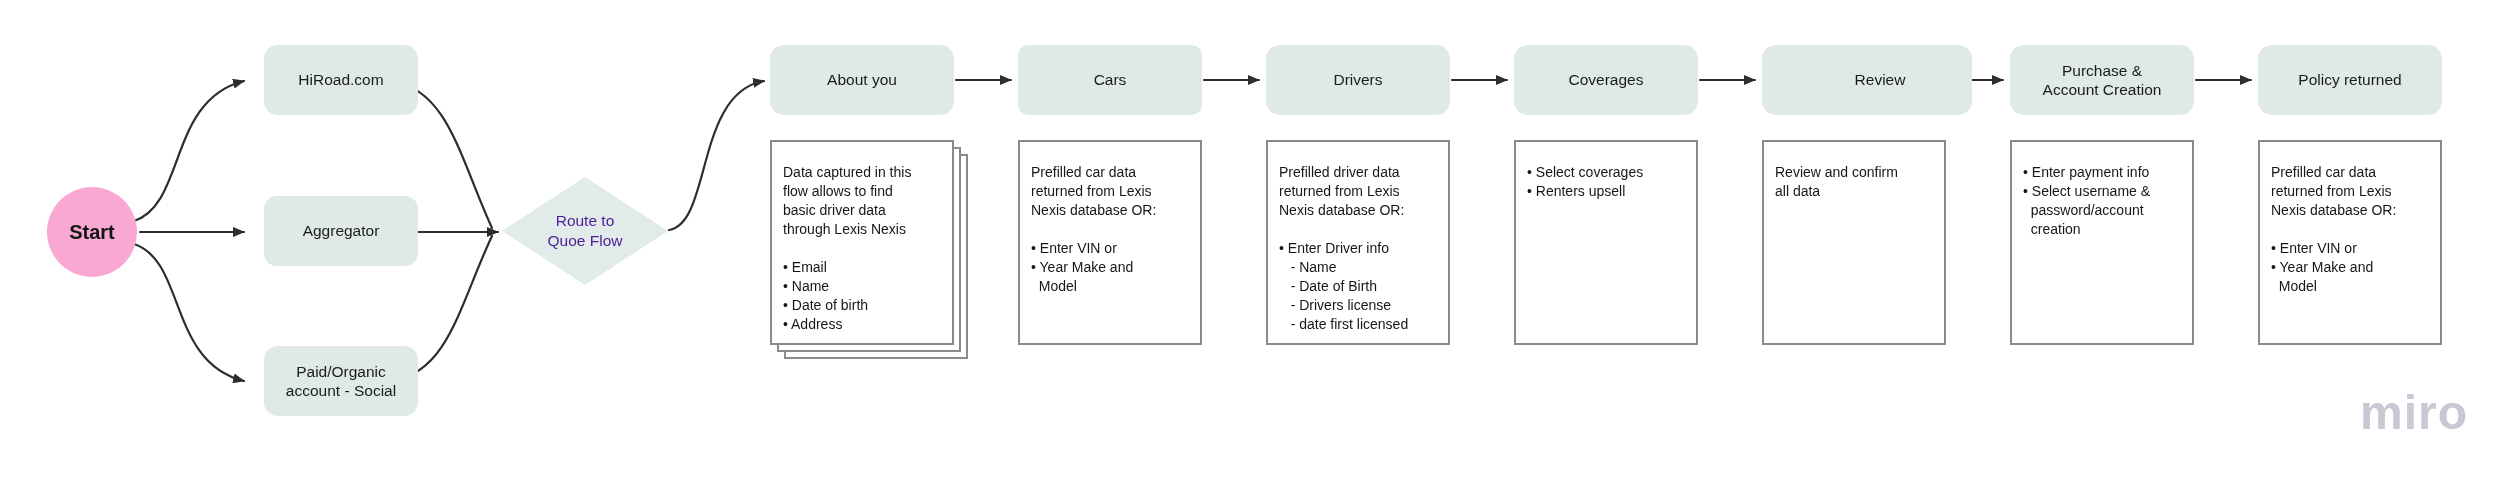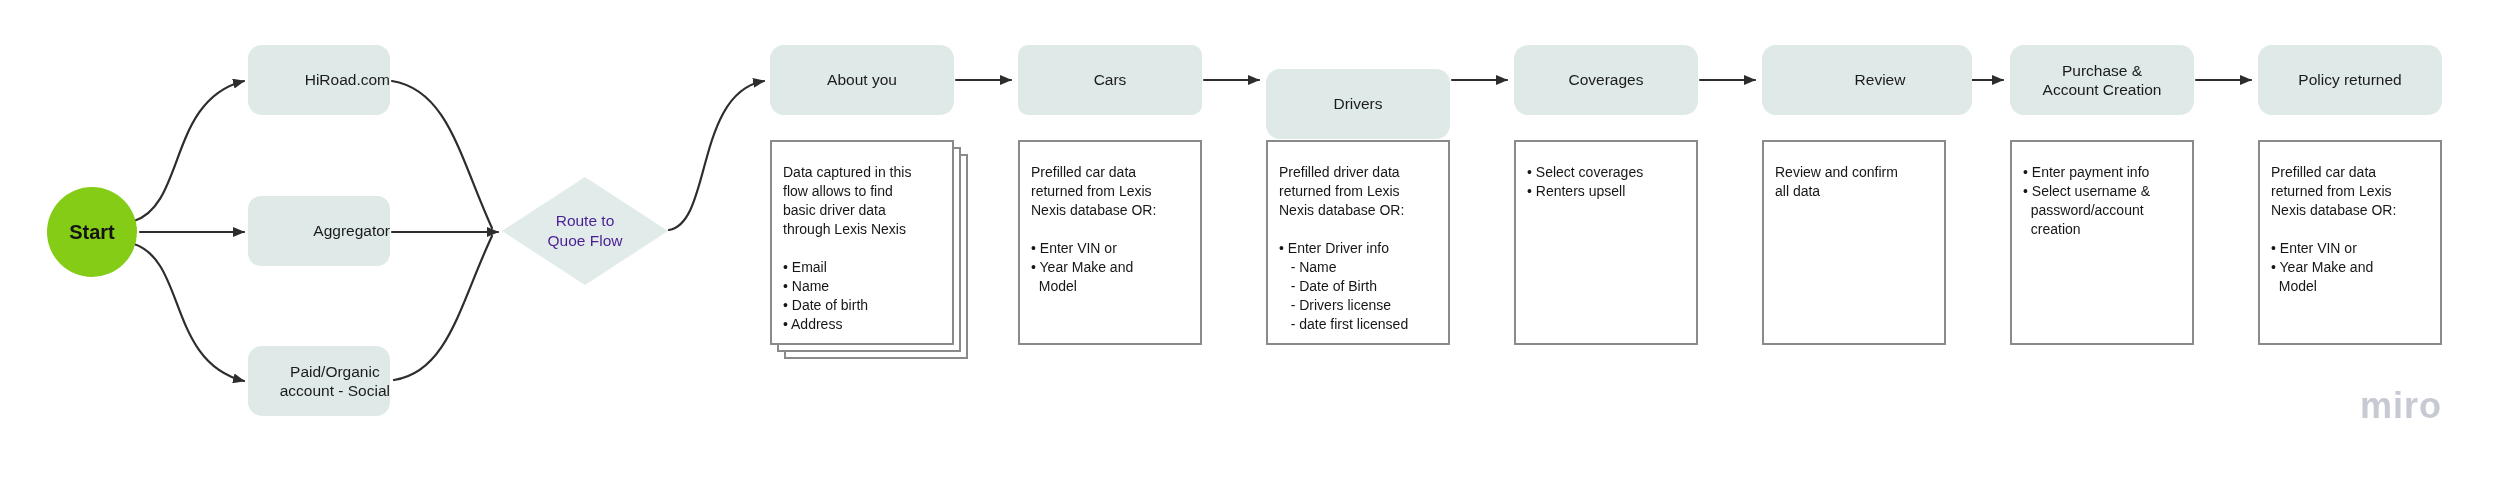--- a/index.html
+++ b/index.html
@@ -19,25 +19,25 @@
     border-radius:14px;
     color:#1b1b1b;
     font-size:15.5px;
     line-height:1.25;
     white-space:pre-line;
   }
   .start{
     position:absolute;
     left:47px;top:187px;width:90px;height:90px;
     border-radius:50%;
-    background:#84cc16;
+    background:#f9a8d4;
     display:flex;align-items:center;justify-content:center;
     font-size:20px;font-weight:bold;color:#131313;
   }
-  .source{left:248px;width:142px;height:70px;justify-content:flex-end;}
+  .source{left:264px;width:154px;height:70px;}
   .step{width:184px;height:70px;top:45px;}
   .decision-label{
     position:absolute;left:505px;top:185px;width:160px;height:92px;
     display:flex;align-items:center;justify-content:center;
     text-align:center;font-size:15.5px;line-height:1.3;color:#4c1d95;
     white-space:pre-line;
   }
   .note{
     position:absolute;top:140px;width:184px;height:205px;
     background:#ffffff;
@@ -48,21 +48,21 @@
     padding:21px 8px 8px 11px;
     white-space:pre-wrap;
     overflow:hidden;
   }
   .page{
     position:absolute;width:184px;height:205px;
     background:#ffffff;border:2px solid #8a8a8a;box-sizing:border-box;
   }
   .watermark{
     position:absolute;left:2360px;top:385px;
-    font-size:36px;font-weight:700;letter-spacing:1px;
+    font-size:48px;font-weight:700;letter-spacing:1px;
     color:#c7c9d3;
   }
 </style>
 </head>
 <body>
 
 <div class="canvas">
 
   <svg class="arrows" viewBox="0 0 2500 481" xmlns="http://www.w3.org/2000/svg">
     <defs>
@@ -98,21 +98,21 @@
   <div class="node source" style="top:346px;"><span>Paid/Organic
 account - Social</span></div>
 
   <div class="decision-label">
     <span>Route to
 Quoe Flow</span>
   </div>
 
   <div class="node step" style="left:770px;align-items:center;"><span>About you</span></div>
   <div class="node step" style="left:1018px;border-radius:10px;"><span>Cars</span></div>
-  <div class="node step" style="left:1266px;margin-top:24px;"><span>Drivers</span></div>
+  <div class="node step" style="left:1266px;"><span>Drivers</span></div>
   <div class="node step" style="left:1514px;"><span>Coverages</span></div>
   <div class="node step" style="left:1762px;padding-left:26px;"><span>Review</span></div>
   <div class="node step" style="left:2010px;"><span>Purchase &amp;
 Account Creation</span></div>
   <div class="node step" style="left:2258px;"><span>Policy returned</span></div>
 
   <div class="page" style="left:784px;top:154px;"></div>
   <div class="page" style="left:777px;top:147px;"></div>
 
   <div class="note" style="left:770px;">Data captured in this

